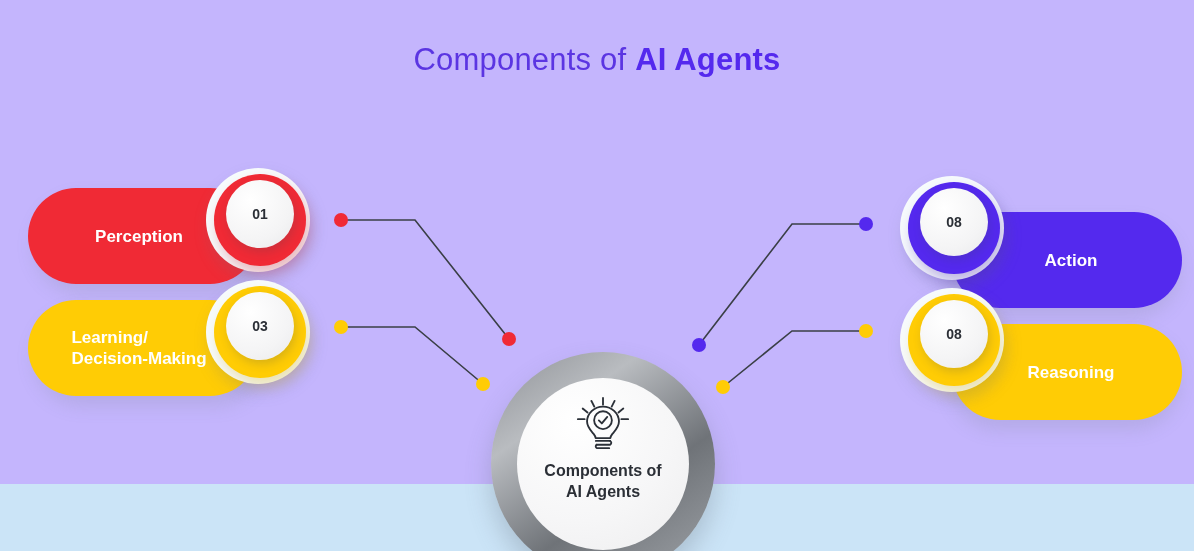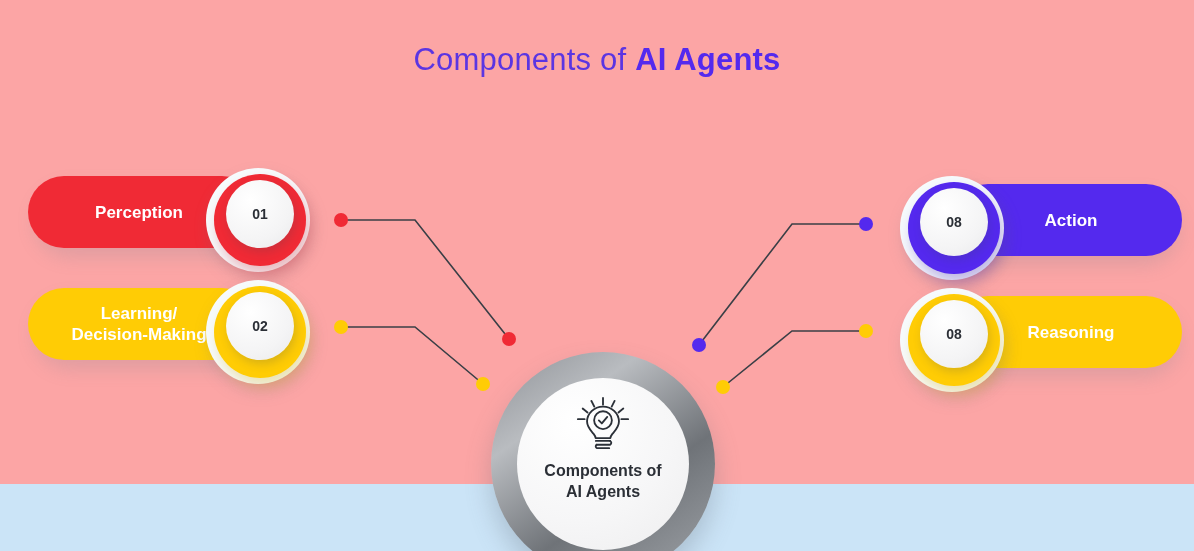--- a/index.html
+++ b/index.html
@@ -14,21 +14,21 @@
     font-family: "Liberation Sans", sans-serif;
     position: relative;
   }
 
   
   #canvas {
     position: absolute;
     inset: 0;
     width: 1194px;
     height: 551px;
-    background: #fca5a5;
+    background: #c4b5fd;
     overflow: hidden;
   }
   #bottom-band {
     position: absolute;
     left: 0;
     bottom: 0;
     width: 1194px;
     height: 67px;
     background: #cbe4f7;
   }
@@ -70,44 +70,45 @@
   .node.right { left: 878px; width: 304px; }
 
   .node.n1 { top: 168px; }
   .node.n2 { top: 280px; }
   .node.n3 { top: 176px; }
   .node.n4 { top: 288px; }
 
   
   .pill {
     position: absolute;
-    top: 8px;
-    height: 72px;
+    top: 20px;
+    height: 96px;
     border-radius: 48px;
     display: flex;
     align-items: center;
     justify-content: center;
     color: #ffffff;
     font-size: 17px;
     font-weight: bold;
     line-height: 21px;
-    text-align: center;
+    text-align: left;
     box-sizing: border-box;
   }
   .node.left .pill {
     left: 0;
     width: 230px;
     padding-right: 8px;
     box-shadow: 6px 10px 18px rgba(120,130,145,0.20);
   }
   .node.right .pill {
     right: 0;
     width: 230px;
     padding-left: 8px;
     box-shadow: -2px 10px 18px rgba(120,130,145,0.20);
+    margin-top: 16px;
   }
 
   
   .notch {
     position: absolute;
     top: 0;
     width: 104px;
     height: 104px;
     border-radius: 50%;
     background: #f7fbfd;
@@ -225,21 +226,21 @@
   </div>
 
   <div class="node left n2">
     <div class="pill" style="background:#ffcc05">
       <span style="white-space:pre-line">Learning/
 Decision-Making</span>
     </div>
     <div class="notch"></div>
     <div class="badge-ring" style="background:#ffcc05; box-shadow:4px 8px 14px rgba(205,165,5,0.30)"></div>
     <div class="badge-inner">
-      <span>02</span>
+      <span>03</span>
     </div>
   </div>
 
   <div class="node right n3">
     <div class="pill" style="background:#5429ee">
       <span>Action</span>
     </div>
     <div class="notch"></div>
     <div class="badge-ring" style="background:#5429ee; box-shadow:4px 8px 14px rgba(60,20,170,0.30)"></div>
     <div class="badge-inner">

